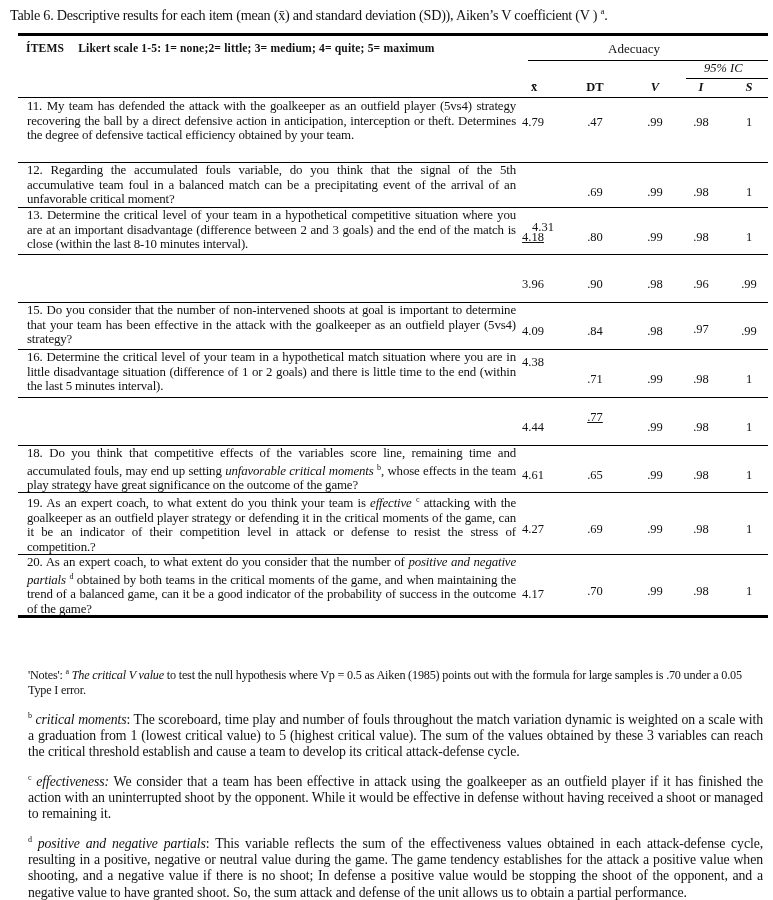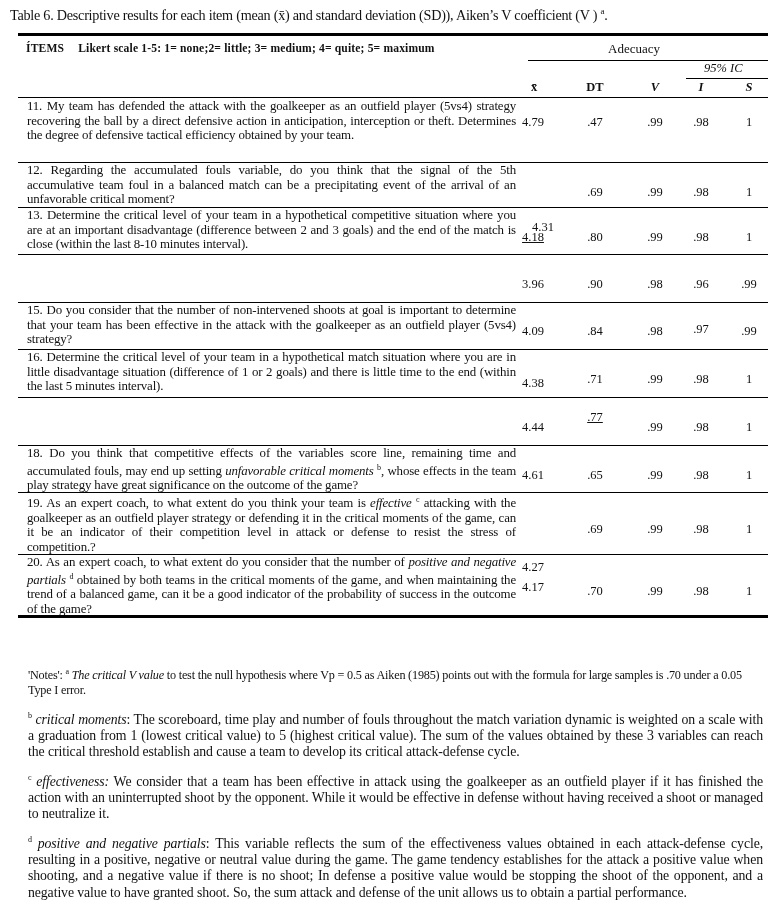--- a/index.html
+++ b/index.html
@@ -105,21 +105,21 @@
         <div class="q" style="top: 0px;"><span>15.</span> <span>Do you consider that the number of non-intervened shoots at goal is important to determine that your team has been effective in the attack with the goalkeeper as an outfield player (5vs4) strategy?</span></div>
         <div class="cell" style="left: 497px; top: 21px;">4.09</div>
         <div class="cell" style="left: 559px; top: 21px;">.84</div>
         <div class="cell" style="left: 619px; top: 21px;">.98</div>
         <div class="cell" style="left: 665px; top: 19px;">.97</div>
         <div class="cell" style="left: 713px; top: 21px;">.99</div>
         <div class="sep" style="top: 46px;"></div>
       </div>
       <div class="row" style="top: 317px; height: 48px;">
         <div class="q" style="top: 0px;"><span>16.</span> <span>Determine the critical level of your team in a hypothetical match situation where you are in little disadvantage situation (difference of 1 or 2 goals) and there is little time to the end (within the last 5 minutes interval).</span></div>
-        <div class="cell" style="left: 497px; top: 26px;">4.38</div>
+        <div class="cell" style="left: 497px; top: 5px;">4.38</div>
         <div class="cell" style="left: 559px; top: 22px;">.71</div>
         <div class="cell" style="left: 619px; top: 22px;">.99</div>
         <div class="cell" style="left: 665px; top: 22px;">.98</div>
         <div class="cell" style="left: 713px; top: 22px;">1</div>
         <div class="sep" style="top: 47px;"></div>
       </div>
       <div class="row" style="top: 365px; height: 48px;">
         <div class="cell" style="left: 497px; top: 22px;">4.44</div>
         <div class="cell" style="left: 559px; top: 12px; text-decoration: underline;">.77</div>
         <div class="cell" style="left: 619px; top: 22px;">.99</div>
@@ -131,30 +131,30 @@
         <div class="q" style="top: 0px;"><span>18.</span> <span>Do you think that competitive effects of the variables score line, remaining time and accumulated fouls, may end up setting </span><i>unfavorable critical moments</i> <sup>b</sup><span>, whose effects in the team play strategy have great significance on the outcome of the game?</span></div>
         <div class="cell" style="left: 497px; top: 22px;">4.61</div>
         <div class="cell" style="left: 559px; top: 22px;">.65</div>
         <div class="cell" style="left: 619px; top: 22px;">.99</div>
         <div class="cell" style="left: 665px; top: 22px;">.98</div>
         <div class="cell" style="left: 713px; top: 22px;">1</div>
         <div class="sep" style="top: 46px;"></div>
       </div>
       <div class="row" style="top: 460px; height: 62px;">
         <div class="q" style="top: 0px;"><span>19.</span> <span>As an expert coach, to what extent do you think your team is </span><i>effective</i> <sup>c</sup><span> attacking with the goalkeeper as an outfield player strategy or defending it in the critical moments of the game, can it be an indicator of their competition level in attack or defense to resist the stress of competition.?</span></div>
-        <div class="cell" style="left: 497px; top: 29px; margin-top: 38px;">4.27</div>
+        <div class="cell" style="left: 497px; top: 29px;">4.27</div>
         <div class="cell" style="left: 559px; top: 29px;">.69</div>
         <div class="cell" style="left: 619px; top: 29px;">.99</div>
         <div class="cell" style="left: 665px; top: 29px;">.98</div>
         <div class="cell" style="left: 713px; top: 29px;">1</div>
         <div class="sep" style="top: 61px;"></div>
       </div>
       <div class="row" style="top: 522px; height: 61px;">
         <div class="q" style="top: 0px;"><span>20.</span> <span>As an expert coach, to what extent do you consider that the number of </span><i>positive and negative partials</i> <sup>d</sup><span> obtained by both teams in the critical moments of the game, and when maintaining the trend of a balanced game, can it be a good indicator of the probability of success in the outcome of the game?</span></div>
-        <div class="cell" style="left: 497px; top: 25px; text-align: center;">4.17</div>
+        <div class="cell" style="left: 497px; top: 32px; text-align: center;">4.17</div>
         <div class="cell" style="left: 559px; top: 29px;">.70</div>
         <div class="cell" style="left: 619px; top: 29px;">.99</div>
         <div class="cell" style="left: 665px; top: 29px;">.98</div>
         <div class="cell" style="left: 713px; top: 29px;">1</div>
         <div class="bottomline" style="top: 60px;"></div>
       </div>
     </div>
 </div>
 
 <div class="notes" style="top:636px;margin-top:28px;">
@@ -162,19 +162,19 @@
     <span>'Notes':</span>
     <span class="mark">a</span>
     <i>The critical V value</i><span> to test the null hypothesis where Vp = 0.5 as Aiken (1985) points out with the formula for large samples is .70 under a 0.05 Type I error.</span>
   </div>
   <div class="note" style="margin-top:10px;">
     <span class="mark">b</span>
     <i>critical moments</i><span>:</span><span> The scoreboard, time play and number of fouls throughout the match variation dynamic is weighted on a scale with a graduation from 1 (lowest critical value) to 5 (highest critical value). The sum of the values obtained by these 3 variables can reach the critical threshold establish and cause a team to develop its critical attack-defense cycle.</span>
   </div>
   <div class="note" style="margin-top:9px;">
     <span class="mark">c</span>
-    <i>effectiveness:</i><span></span><span> We consider that a team has been effective in attack using the goalkeeper as an outfield player if it has finished the action with an uninterrupted shoot by the opponent. While it would be effective in defense without having received a shoot or managed to neutralize it.</span>
+    <i>effectiveness:</i><span></span><span> We consider that a team has been effective in attack using the goalkeeper as an outfield player if it has finished the action with an uninterrupted shoot by the opponent. While it would be effective in defense without having received a shoot or managed to remaining it.</span>
   </div>
   <div class="note" style="margin-top:9px;">
     <span class="mark">d</span>
     <i>positive and negative partials</i><span>:</span><span> This variable reflects the sum of the effectiveness values obtained in each attack-defense cycle, resulting in a positive, negative or neutral value during the game. The game tendency establishes for the attack a positive value when shooting, and a negative value if there is no shoot; In defense a positive value would be stopping the shoot of the opponent, and a negative value to have granted shoot. So, the sum attack and defense of the unit allows us to obtain a partial performance.</span>
   </div>
 </div>
 
 </body></html>

